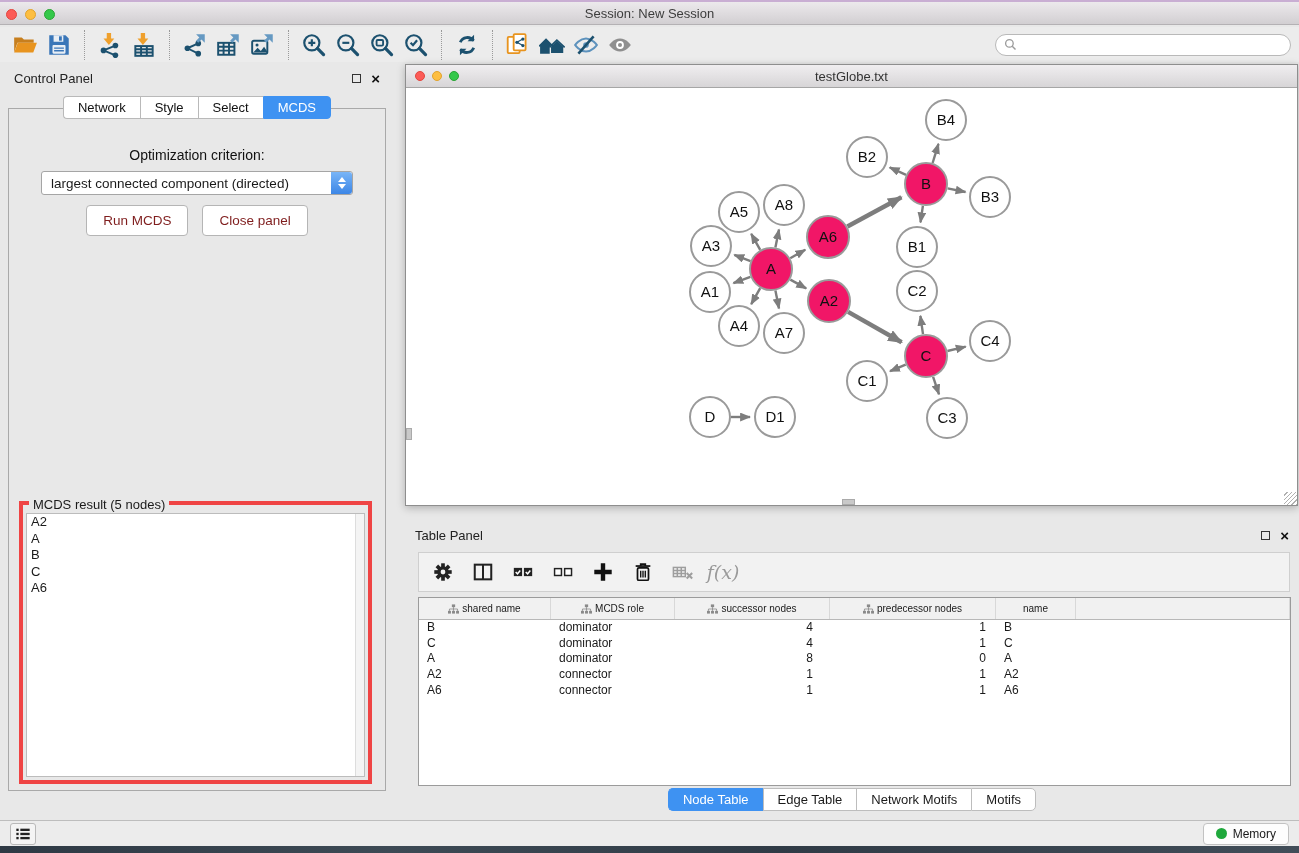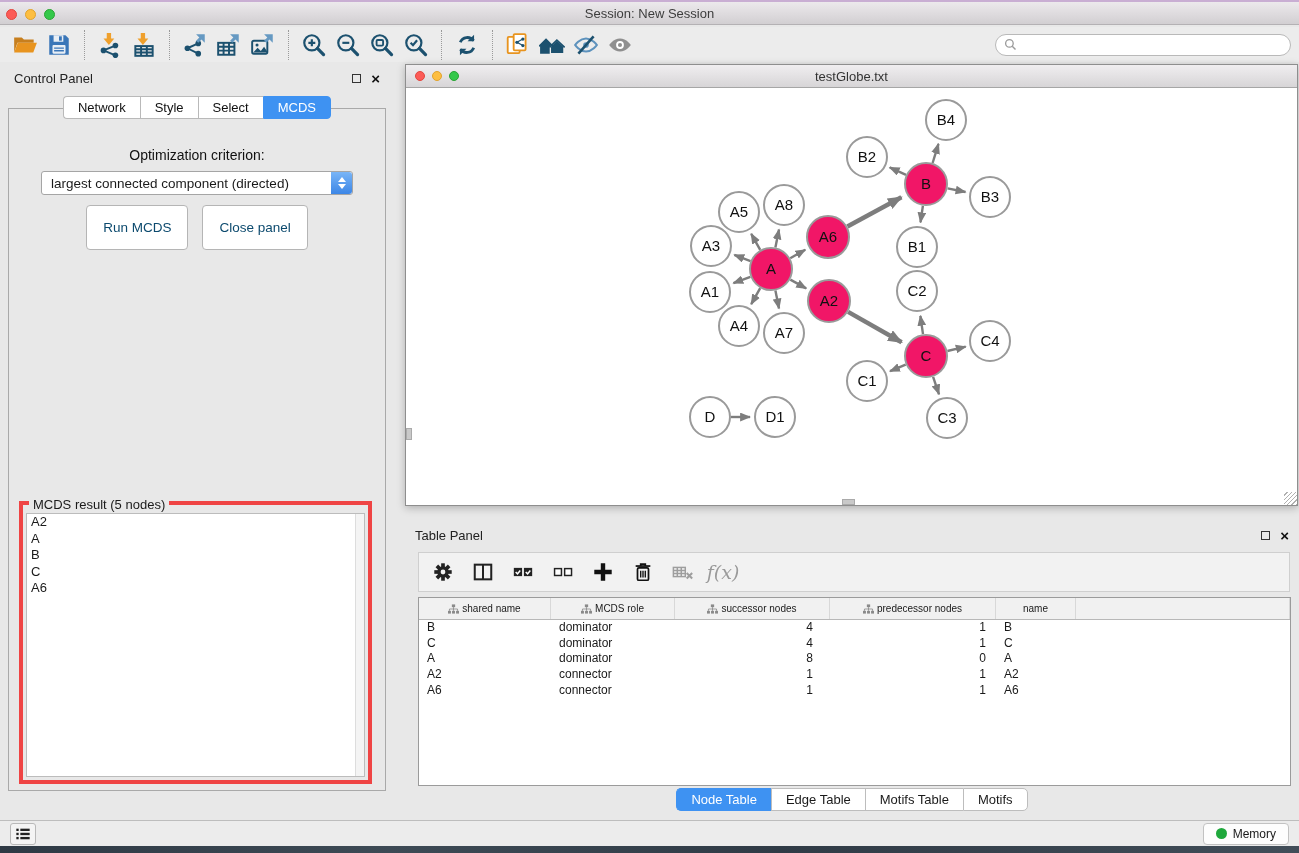--- a/index.html
+++ b/index.html
@@ -47,22 +47,22 @@
   .opt-label { text-align:center; font-size:14px; color:#111; margin-top:13px; }
   .dropdown { position:relative; margin:8px auto 0 auto; width:312px; height:24px; background:#fff;
     border:1px solid #a5a5a5; border-radius:3px; display:flex; align-items:center; padding:0 26px 0 9px;
     font-size:13.5px; }
   .dd-stepper { position:absolute; right:0px; top:0px; width:21px; height:22px;
     background:linear-gradient(#79b5f7,#3c86e6); border-radius:0 3px 3px 0;
     display:flex; flex-direction:column; align-items:center; justify-content:center; gap:2px; }
   .dd-up { width:0; height:0; border-left:4px solid transparent; border-right:4px solid transparent; border-bottom:5px solid #fff; }
   .dd-dn { width:0; height:0; border-left:4px solid transparent; border-right:4px solid transparent; border-top:5px solid #fff; }
   .btn-row { display:flex; justify-content:center; gap:14px; margin-top:10px; }
-  .mac-btn { background:#fff; border:1px solid #b5b5b5; border-radius:4px; padding:14px 16px;
-    font-size:13.5px; color:#0c4a6e; }
+  .mac-btn { background:#fff; border:1px solid #b5b5b5; border-radius:4px; padding:7px 16px;
+    font-size:13.5px; color:#7f1d1d; }
   .fieldset { position:absolute; left:10px; right:13px; top:392px; bottom:6px;
     border:4px solid #ef4444; background:#e8e8e8; }
   .legend { position:absolute; top:-8px; left:6px; background:#e8e8e8; padding:0 4px; font-size:13px; }
   .result-scroll { position:absolute; left:3px; right:3px; top:8px; bottom:3px; background:#fff;
     border:1px solid #bcbcbc; overflow:hidden; }
   .result-track { position:absolute; right:0; top:0; bottom:0; width:9px; background:#f4f4f4; border-left:1px solid #ddd; }
   .result-item { font-size:13px; line-height:16.5px; padding-left:4px; }
 
   
   .net-win { position:absolute; left:405px; top:64px; width:893px; height:442px;
@@ -605,21 +605,21 @@
             <div class="gt-cell num">1</div>
             <div class="gt-cell num2">1</div>
             <div class="gt-cell">A6</div>
             <div class="gt-cell"></div>
           </div>
         </div>
     </div>
     <div class="bottom-tabs" id="bottom-tabs">
         <div class="seg active">Node Table</div>
         <div class="seg">Edge Table</div>
-        <div class="seg">Motifs Table</div>
+        <div class="seg">Network Motifs</div>
         <div class="seg">Motifs</div>
       </div>
   </div>
 
   <div class="statusbar">
     <span class="sb-btn">
         <svg viewBox="0 0 24 24">
           <g fill="#222">
             <rect x="2" y="4" width="3.5" height="3.5"></rect>
             <rect x="8" y="4" width="14" height="3.5"></rect>

